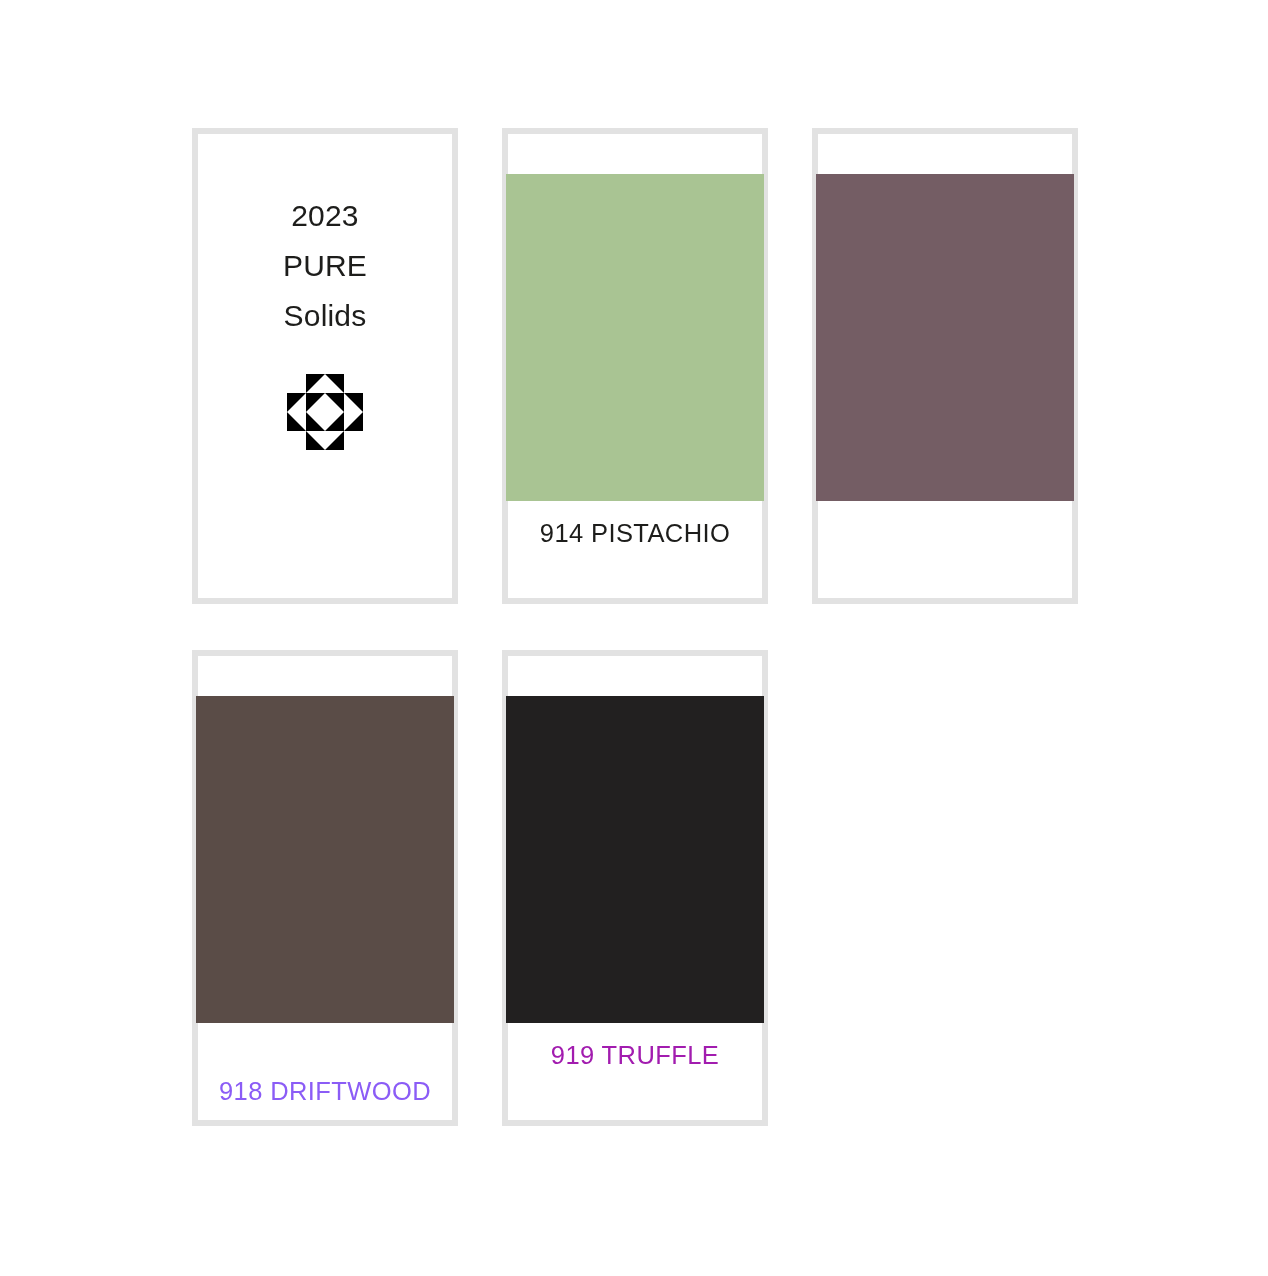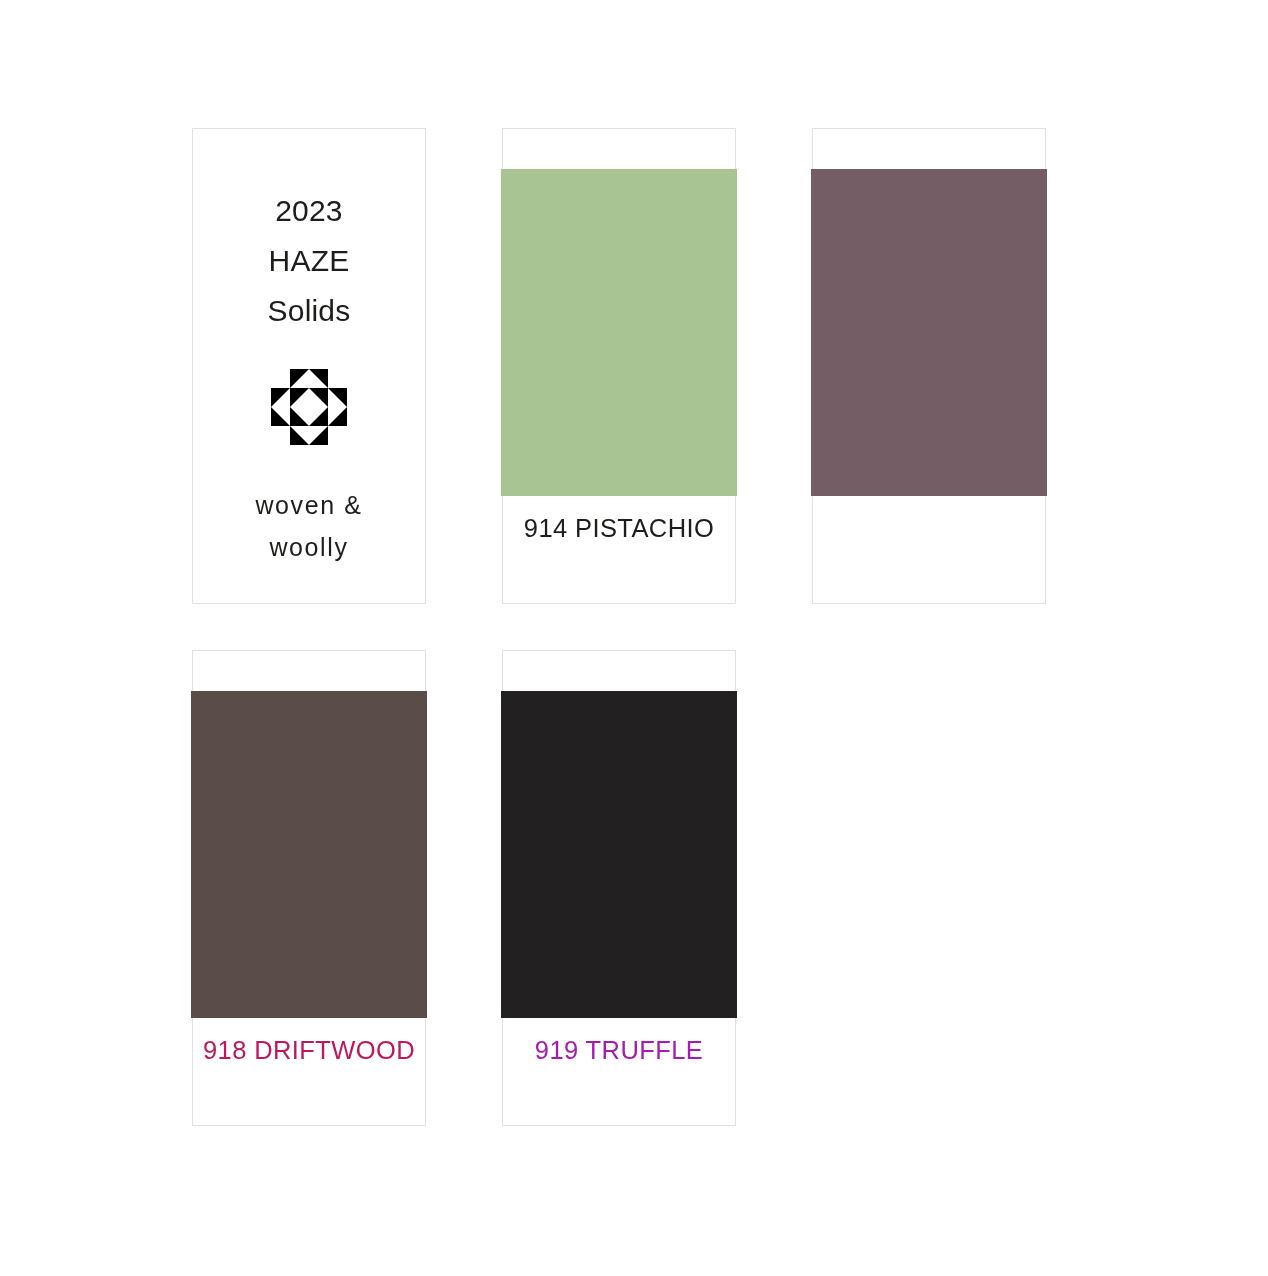--- a/index.html
+++ b/index.html
@@ -31,24 +31,24 @@
     display: grid;
     grid-template-columns: repeat(3, 266px);
     grid-template-rows: repeat(2, 476px);
     column-gap: 44px;
     row-gap: 46px;
   }
 
   
   .card {
     position: relative;
-    width: 234px;
+    width: 266px;
     height: 476px;
     background: #ffffff;
-    border: 1px solid #be185d;
+    border: 6px solid #be185d;
   }
 
   
   .swatch-card .swatch {
     position: absolute;
     left: -2px;
     right: -2px;
     top: 40px;
     height: 327px;
     display: block;
@@ -110,21 +110,21 @@
 <body>
 
 <div class="palette-sheet">
 
   <div class="grid">
 
     <div class="card brand-card" style="border-color: rgb(226, 226, 226);">
 
       <div class="brand-title" style="color: rgb(29, 29, 27);">
         <span class="line">2023</span>
-        <span class="line">HAZE</span>
+        <span class="line">PURE</span>
         <span class="line">Solids</span>
       </div>
 
       <svg class="brand-logo" viewBox="0 0 4 4" aria-hidden="true">
         <g fill="#000000" shape-rendering="geometricPrecision">
 
           <polygon points="1,0 2,0 1,1"></polygon>
           <polygon points="2,0 3,0 3,1"></polygon>
 
           <polygon points="1,3 1,4 2,4"></polygon>
@@ -136,40 +136,36 @@
           <polygon points="3,1 4,1 4,2"></polygon>
           <polygon points="3,3 4,2 4,3"></polygon>
 
           <polygon points="1,1 2,1 1,2"></polygon>
           <polygon points="2,1 3,1 3,2"></polygon>
           <polygon points="1,2 1,3 2,3"></polygon>
           <polygon points="3,2 3,3 2,3"></polygon>
         </g>
       </svg>
 
-      <div class="brand-tagline" style="color: rgb(29, 29, 27);">
-        <span class="line">woven &amp;</span>
-        <span class="line">woolly</span>
-      </div>
 
     </div>
 
     <div class="card swatch-card" style="border-color: rgb(226, 226, 226);">
       <div class="swatch" style="background-color: rgb(169, 196, 147);"></div>
       <div class="swatch-label" style="color: rgb(29, 29, 27);">914 PISTACHIO</div>
     </div>
 
 
     <div class="card swatch-card" style="border-color: rgb(226, 226, 226);">
       <div class="swatch" style="background-color: rgb(116, 93, 100);"></div>
     </div>
 
     <div class="card swatch-card" style="border-color: rgb(226, 226, 226);">
       <div class="swatch" style="background-color: rgb(90, 76, 71);"></div>
-      <div class="swatch-label" style="color: #be185d;">918 DRIFTWOOD</div>
+      <div class="swatch-label" style="color: #8b5cf6; margin-top: 36px;">918 DRIFTWOOD</div>
     </div>
 
     <div class="card swatch-card" style="border-color: rgb(226, 226, 226);">
       <div class="swatch" style="background-color: rgb(34, 32, 32);"></div>
       <div class="swatch-label" style="color: #a21caf;">919 TRUFFLE</div>
     </div>
 
   </div>
 </div>
 

